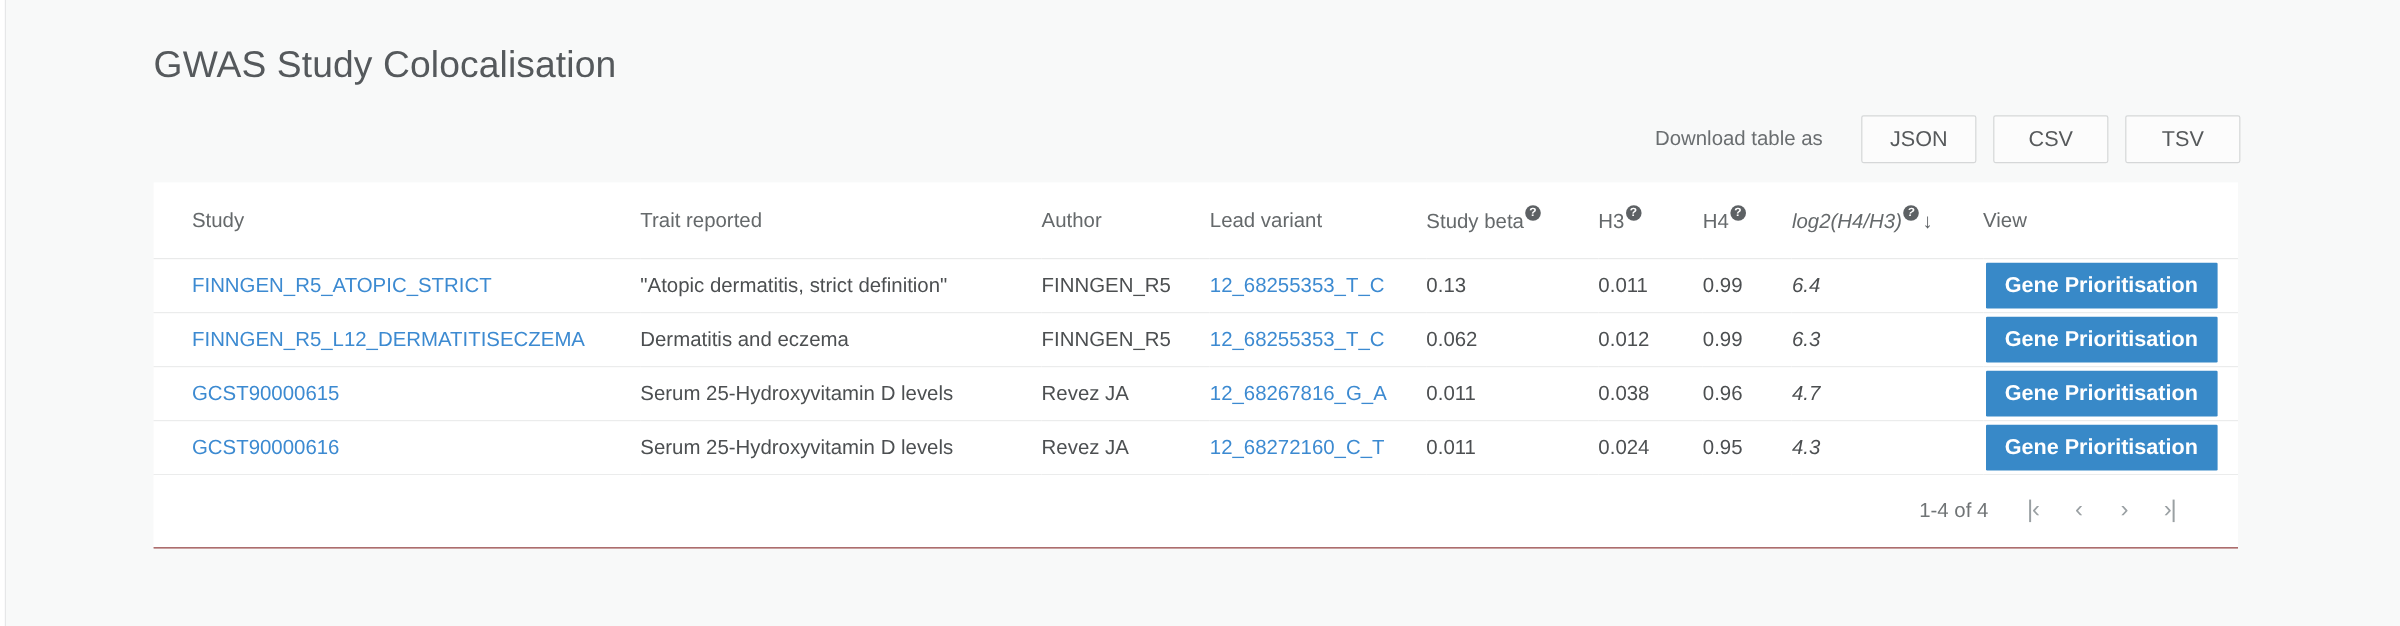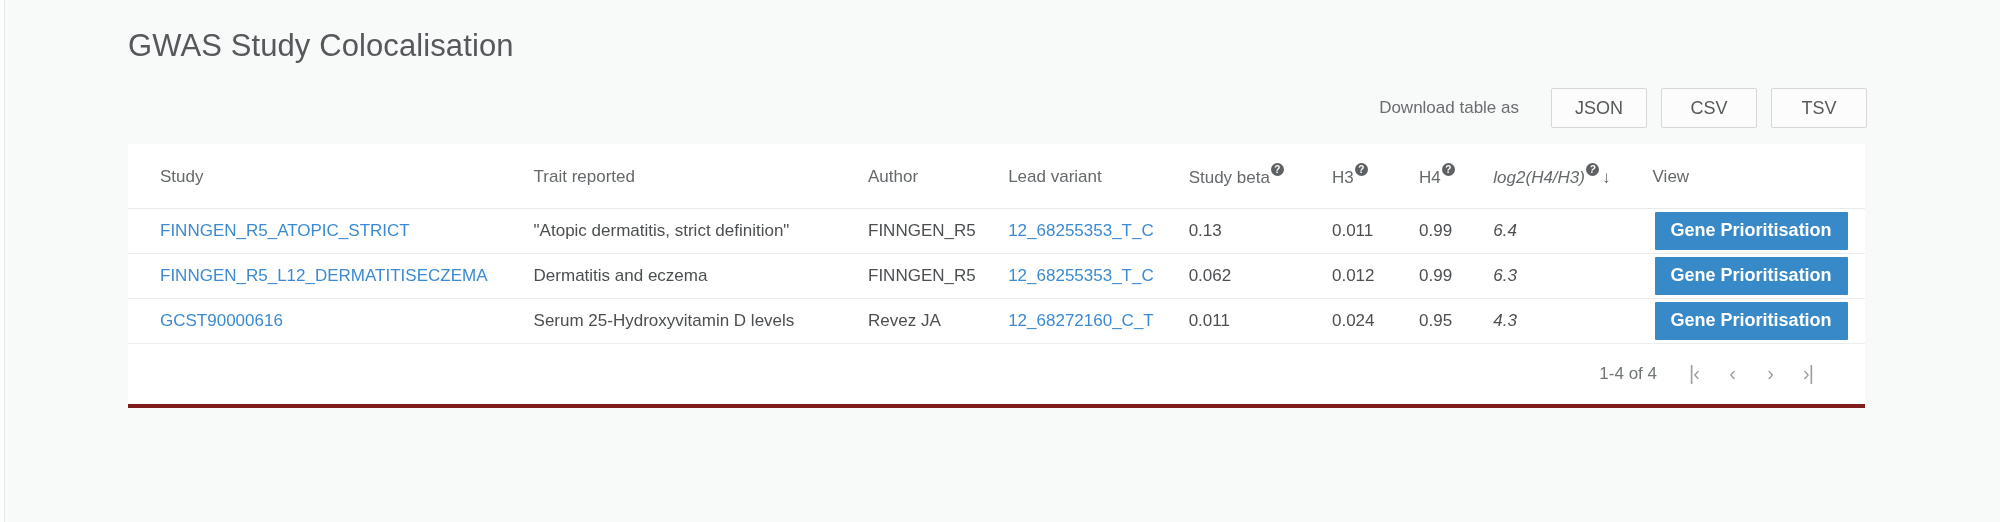--- a/index.html
+++ b/index.html
@@ -24,21 +24,21 @@
     position: absolute;
     left: 0; top: 0;
     width: 5px; height: 522px;
     background: #ffffff;
     border-right: 1px solid #e6e7e8;
     box-sizing: border-box;
   }
   .content {
     position: absolute;
     left: 128px;
-    top: 4px;
+    top: 12px;
     width: 1745px;
   }
   .page-title {
     font-size: 31px;
     font-weight: 400;
     color: #55595c;
     letter-spacing: 0.1px;
     margin: 22px 0 0 0;
     line-height: 40px;
   }
@@ -83,21 +83,21 @@
     color: #56595b;
     font-family: "Liberation Sans", sans-serif;
     cursor: pointer;
     box-sizing: border-box;
   }
 
   
   .table-card {
     margin-top: 16px;
     background: #ffffff;
-    border-bottom: 4px solid #7f1d1d;
+    border-bottom: 1px solid #7f1d1d;
     width: 1737px;
   }
   table.coloc {
     width: 100%;
     border-collapse: collapse;
     table-layout: fixed;
   }
   table.coloc th {
     text-align: left;
     font-weight: 400;
@@ -258,20 +258,31 @@
             <td class="c-trait">Dermatitis and eczema</td>
             <td class="c-author">FINNGEN_R5</td>
             <td class="c-variant"><a class="link">12_68255353_T_C</a></td>
             <td class="c-beta">0.062</td>
             <td class="c-h3">0.012</td>
             <td class="c-h4">0.99</td>
             <td class="c-log2">6.3</td>
             <td class="c-view"><button class="gp-btn">Gene Prioritisation</button></td>
           </tr>
           <tr>
+            <td class="c-study"><a class="link">GCST90000615</a></td>
+            <td class="c-trait">Serum 25-Hydroxyvitamin D levels</td>
+            <td class="c-author">Revez JA</td>
+            <td class="c-variant"><a class="link">12_68267816_G_A</a></td>
+            <td class="c-beta">0.011</td>
+            <td class="c-h3">0.038</td>
+            <td class="c-h4">0.96</td>
+            <td class="c-log2">4.7</td>
+            <td class="c-view"><button class="gp-btn">Gene Prioritisation</button></td>
+          </tr>
+          <tr>
             <td class="c-study"><a class="link">GCST90000616</a></td>
             <td class="c-trait">Serum 25-Hydroxyvitamin D levels</td>
             <td class="c-author">Revez JA</td>
             <td class="c-variant"><a class="link">12_68272160_C_T</a></td>
             <td class="c-beta">0.011</td>
             <td class="c-h3">0.024</td>
             <td class="c-h4">0.95</td>
             <td class="c-log2">4.3</td>
             <td class="c-view"><button class="gp-btn">Gene Prioritisation</button></td>
           </tr>

